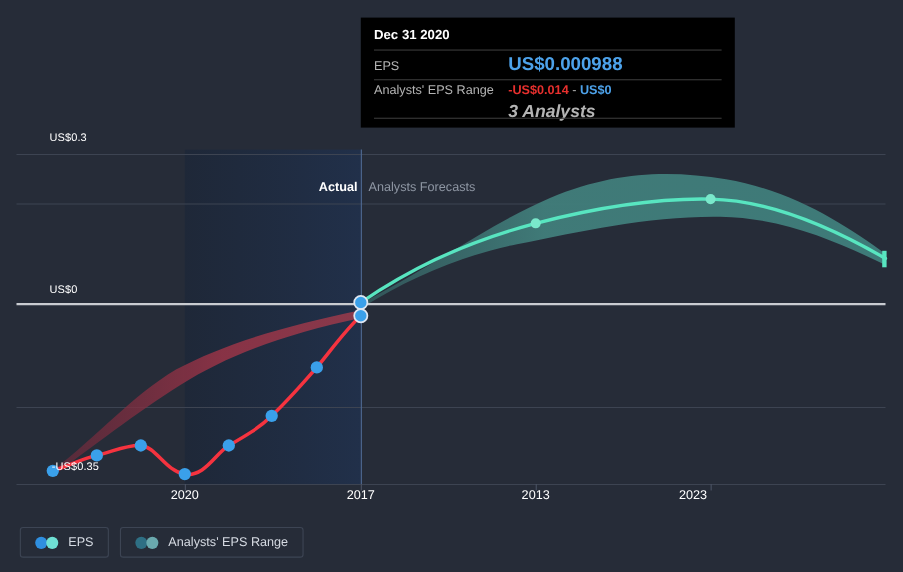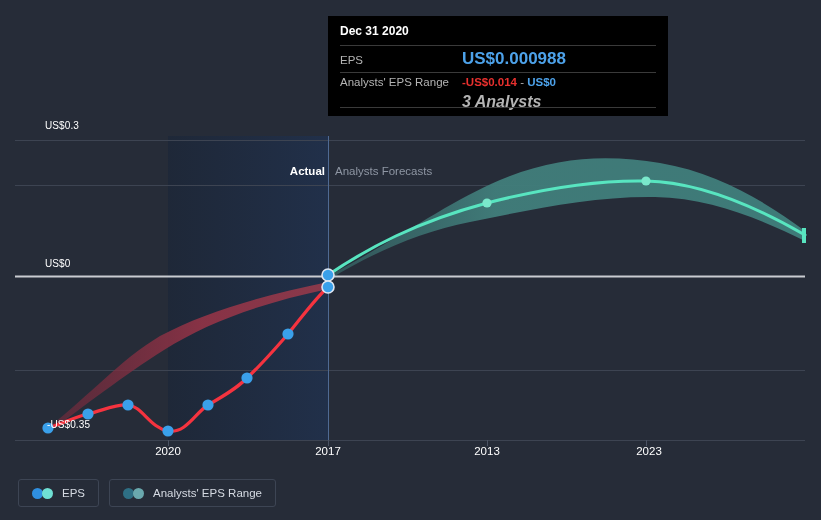--- a/index.html
+++ b/index.html
@@ -247,21 +247,21 @@
     </g>
   </svg>
 
   <div class="ylabel" id="ylabel-top">US$0.3</div>
   <div class="ylabel" id="ylabel-zero">US$0</div>
   <div class="ylabel" id="ylabel-bot">-US$0.35</div>
 
   <div class="xlabel" style="left:168px">2020</div>
   <div class="xlabel" style="left:328px">2017</div>
   <div class="xlabel" style="left:487px">2013</div>
-  <div class="xlabel" style="left:649px">2023</div>
+  <div class="xlabel" style="left:630px">2023</div>
 
   <div class="phase-label" id="phase-actual">Actual</div>
   <div class="phase-label" id="phase-forecast">Analysts Forecasts</div>
 
   <div id="tooltip">
     <div class="tt-title">Dec 31 2020</div>
 
     <div class="tt-row">
       <span class="tt-key">EPS</span>
       <span class="tt-val">US$0.000988</span>

